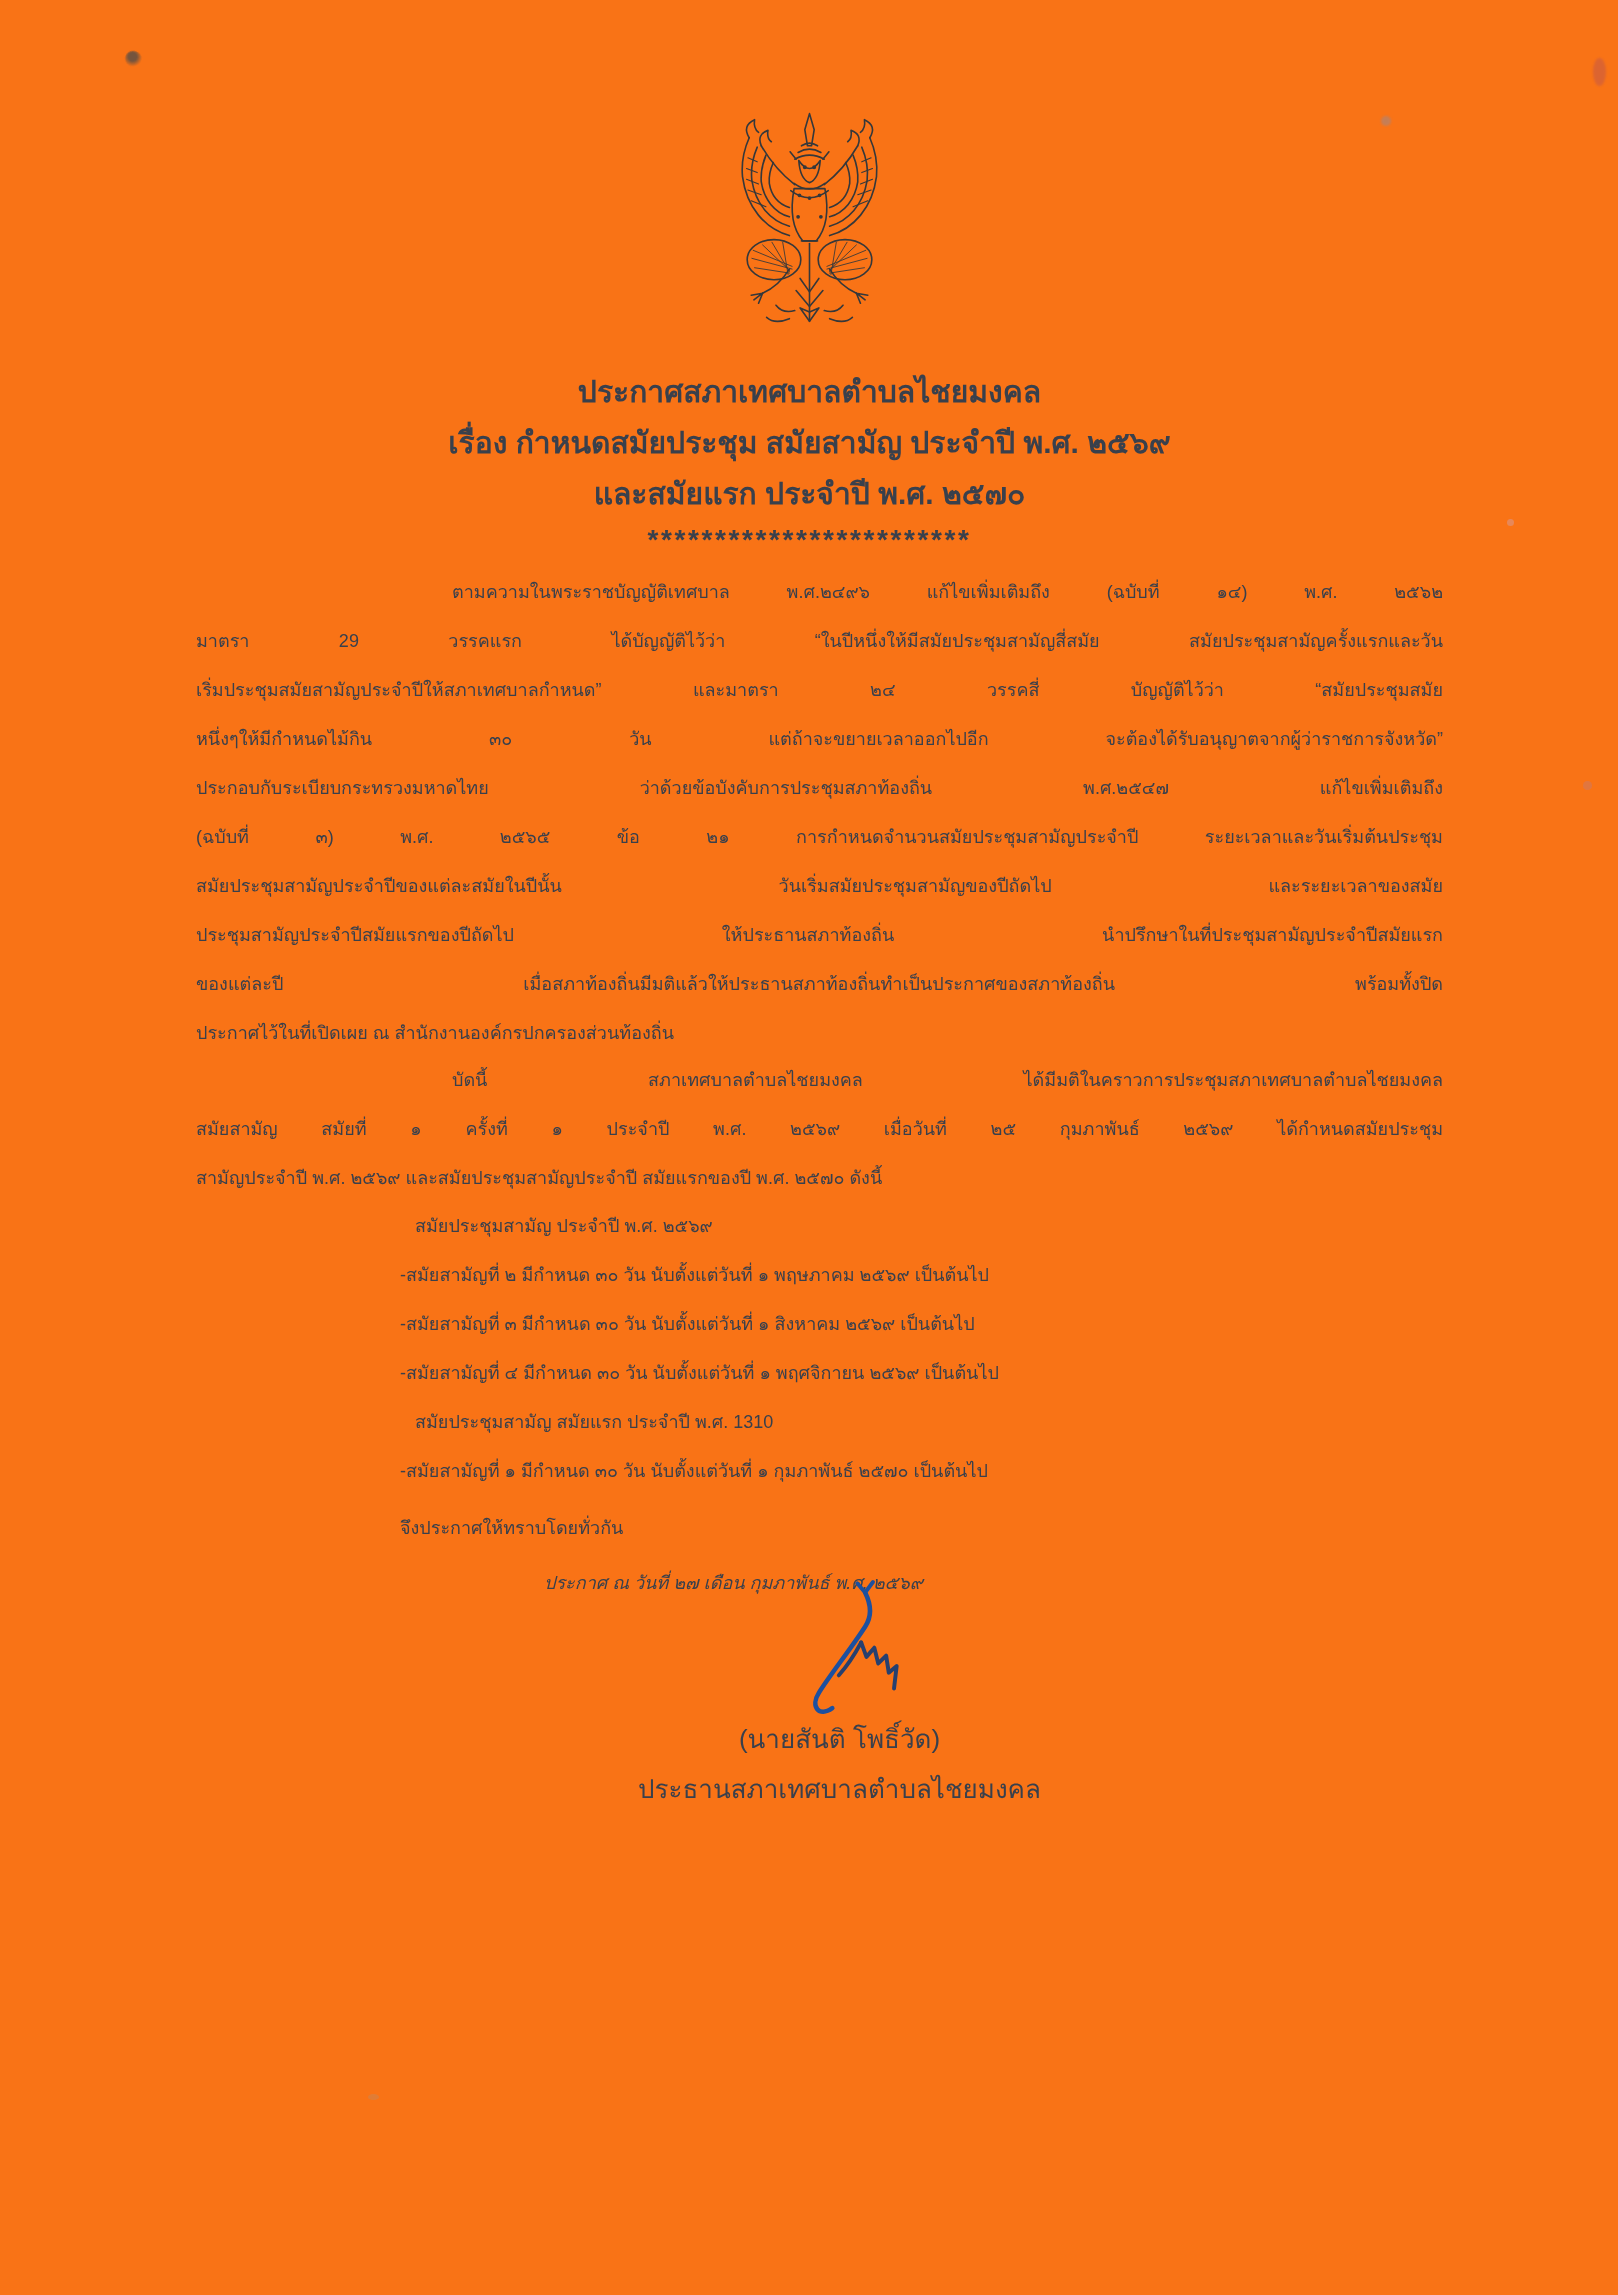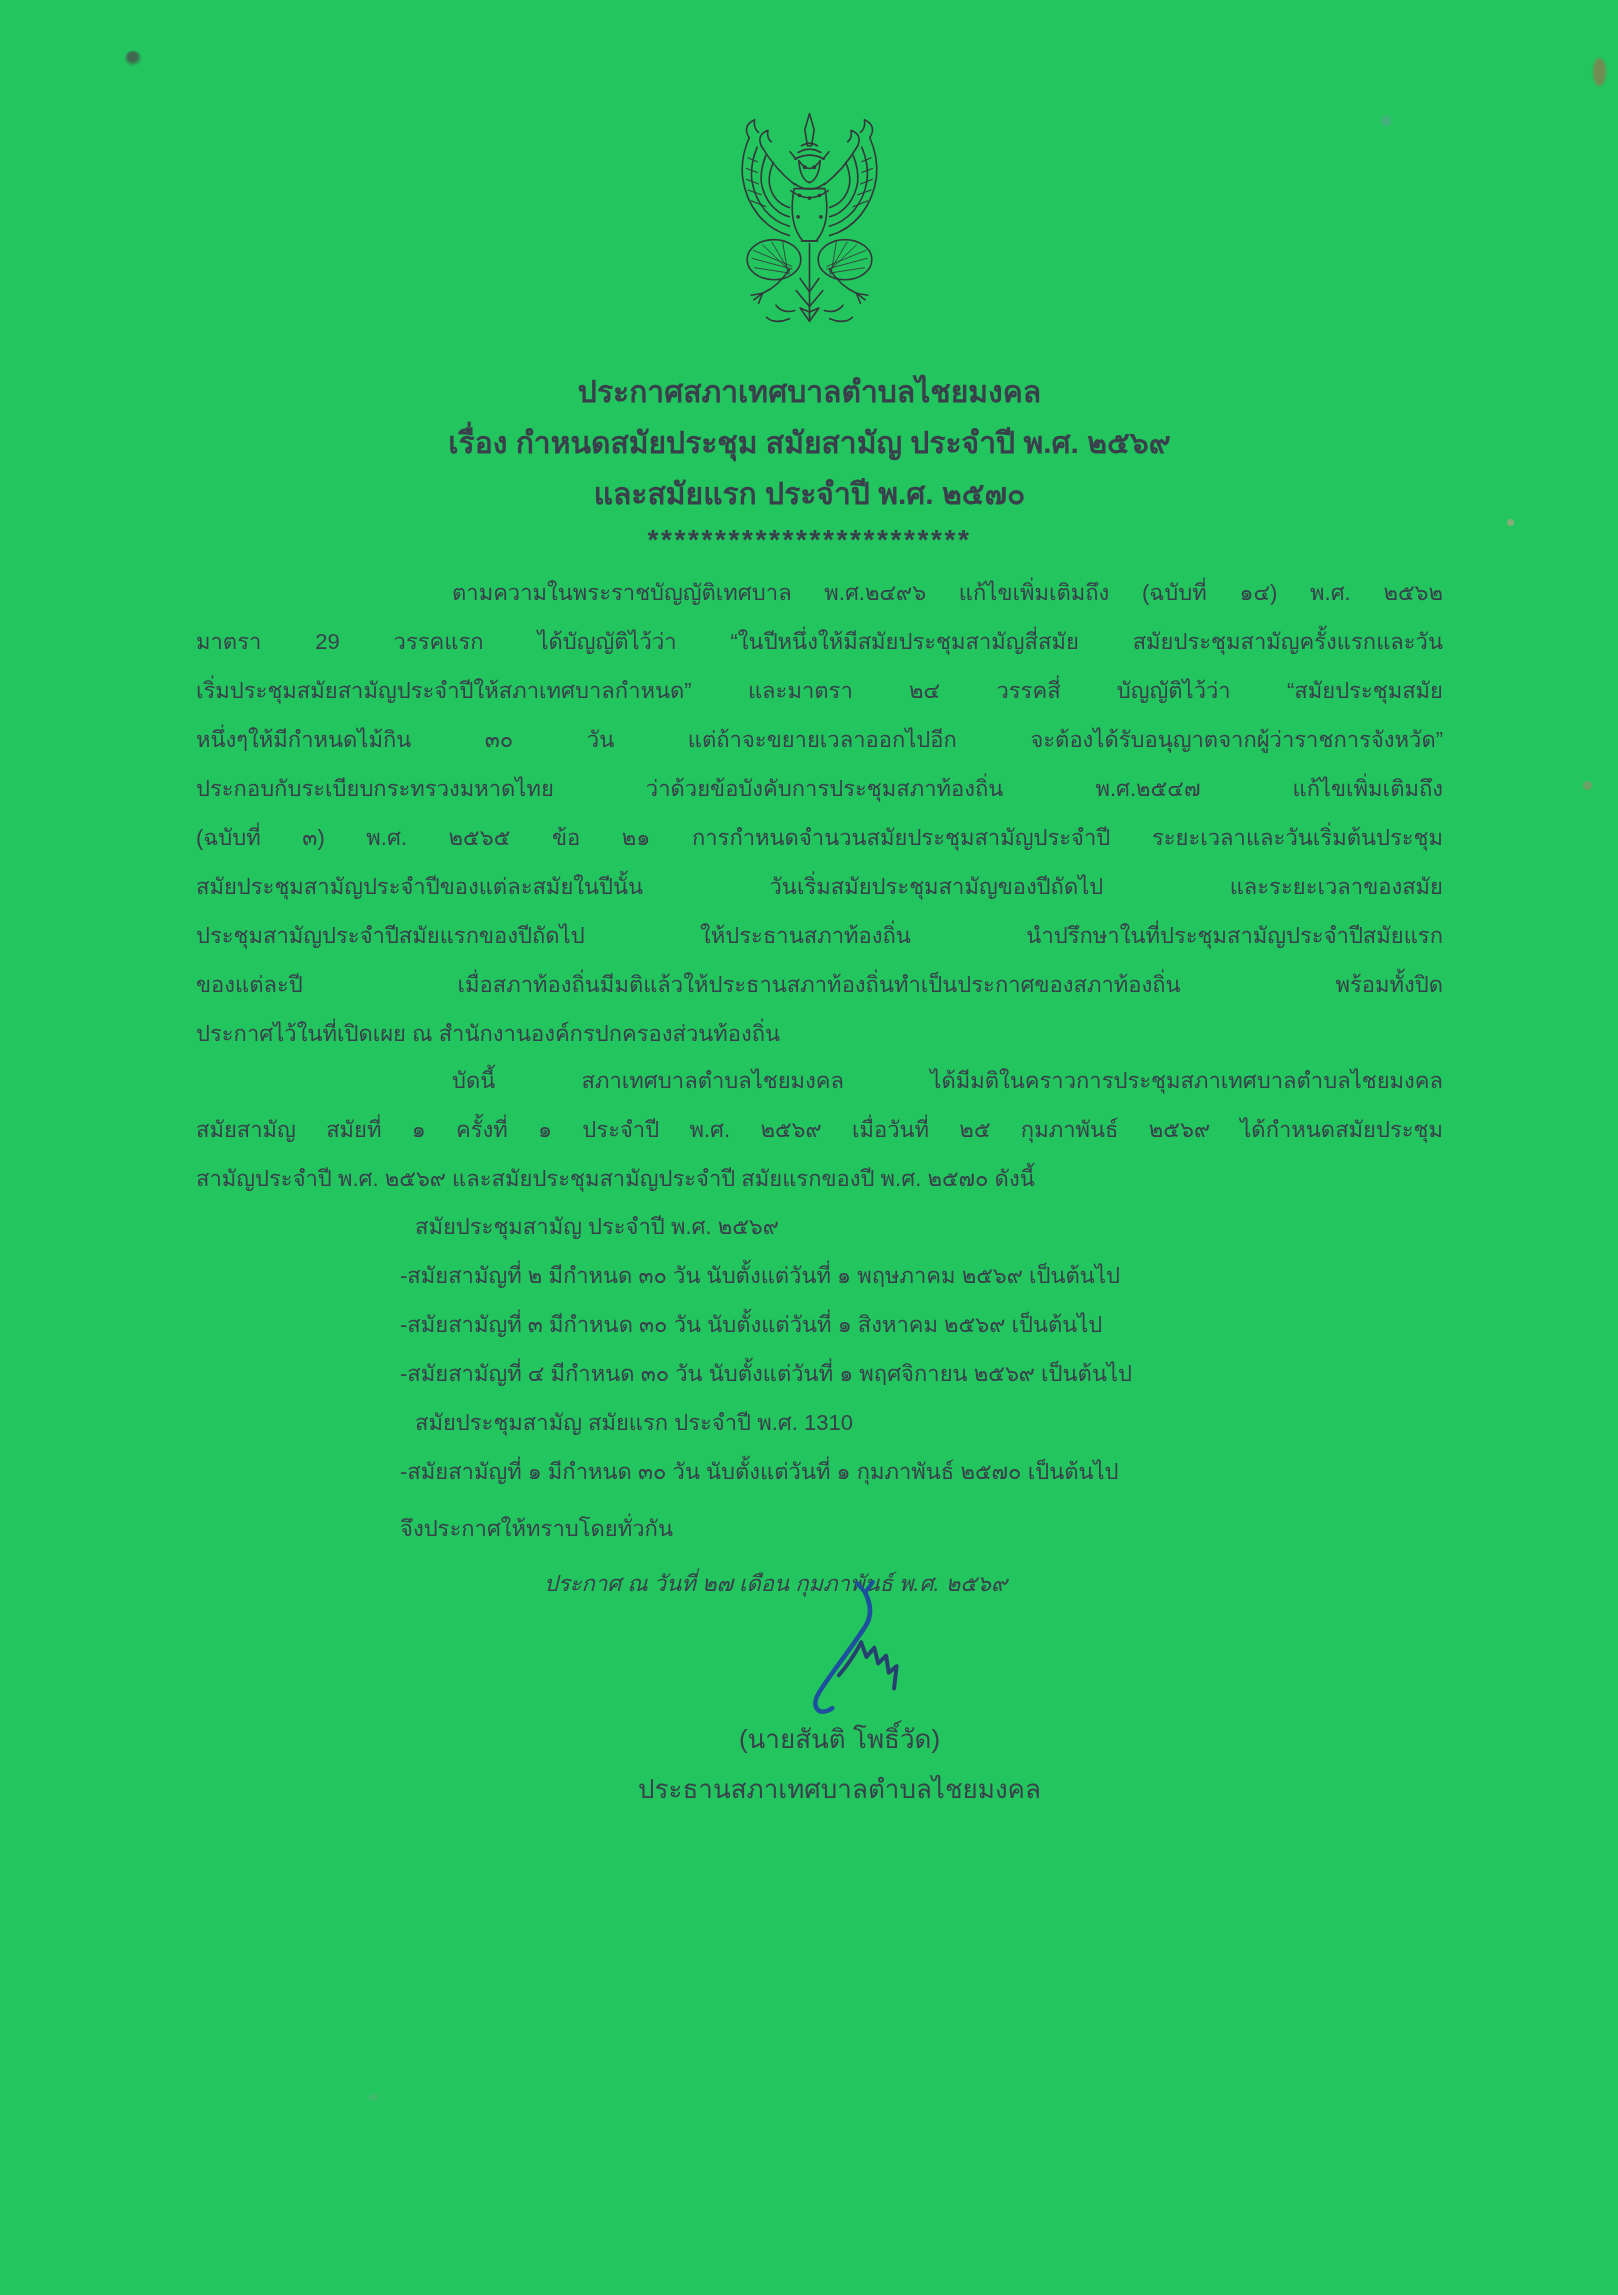--- a/index.html
+++ b/index.html
@@ -1,32 +1,32 @@
 <!DOCTYPE html>
 <html style="font-size:10.5px"><head>
 <meta charset="utf-8">
 <style>
   html,body{margin:0;padding:0;background:#e8e8e6;}
   .page{
     position:relative;
     width:1619px;height:2295px;
-    background:#22c55e;
+    background:#f97316;
     font-family:"Liberation Sans","DejaVu Sans",sans-serif;
     color:#39404c;
     overflow:hidden;
   }
   
   .emblem-wrap{position:absolute;top:109px;left:0;right:0;display:flex;justify-content:center;}
   .emblem-wrap svg{display:block;}
   
   .title-block{position:absolute;top:366px;left:0;right:0;text-align:center;font-weight:700;font-size:30px;}
   .title-block .tline{height:51px;line-height:51px;}
   .title-block .divider{height:42px;line-height:42px;font-size:28px;letter-spacing:2.6px;font-weight:700;}
   
-  .textcol{position:absolute;left:196px;width:1247px;font-size:22px;font-weight:500;}
+  .textcol{position:absolute;left:196px;width:1247px;font-size:18px;font-weight:500;}
   .ln{height:49px;line-height:49px;white-space:nowrap;}
   .ln.j{white-space:normal;text-align:justify;text-align-last:justify;}
   .ln.left{text-align:right;text-align-last:left;}
   .indent{padding-left:256px;}
   .hang{padding-left:219px;}
   .dash{padding-left:204px;}
   .datepad{padding-left:348px;font-style:italic;}
   
   .sig-ink{position:absolute;top:1579px;left:781px;width:161px;height:142px;}
   .sig-name{position:absolute;top:1718px;left:0;right:0;text-align:center;font-size:26px;font-weight:500;transform:translateX(30px);height:42px;line-height:42px;}

